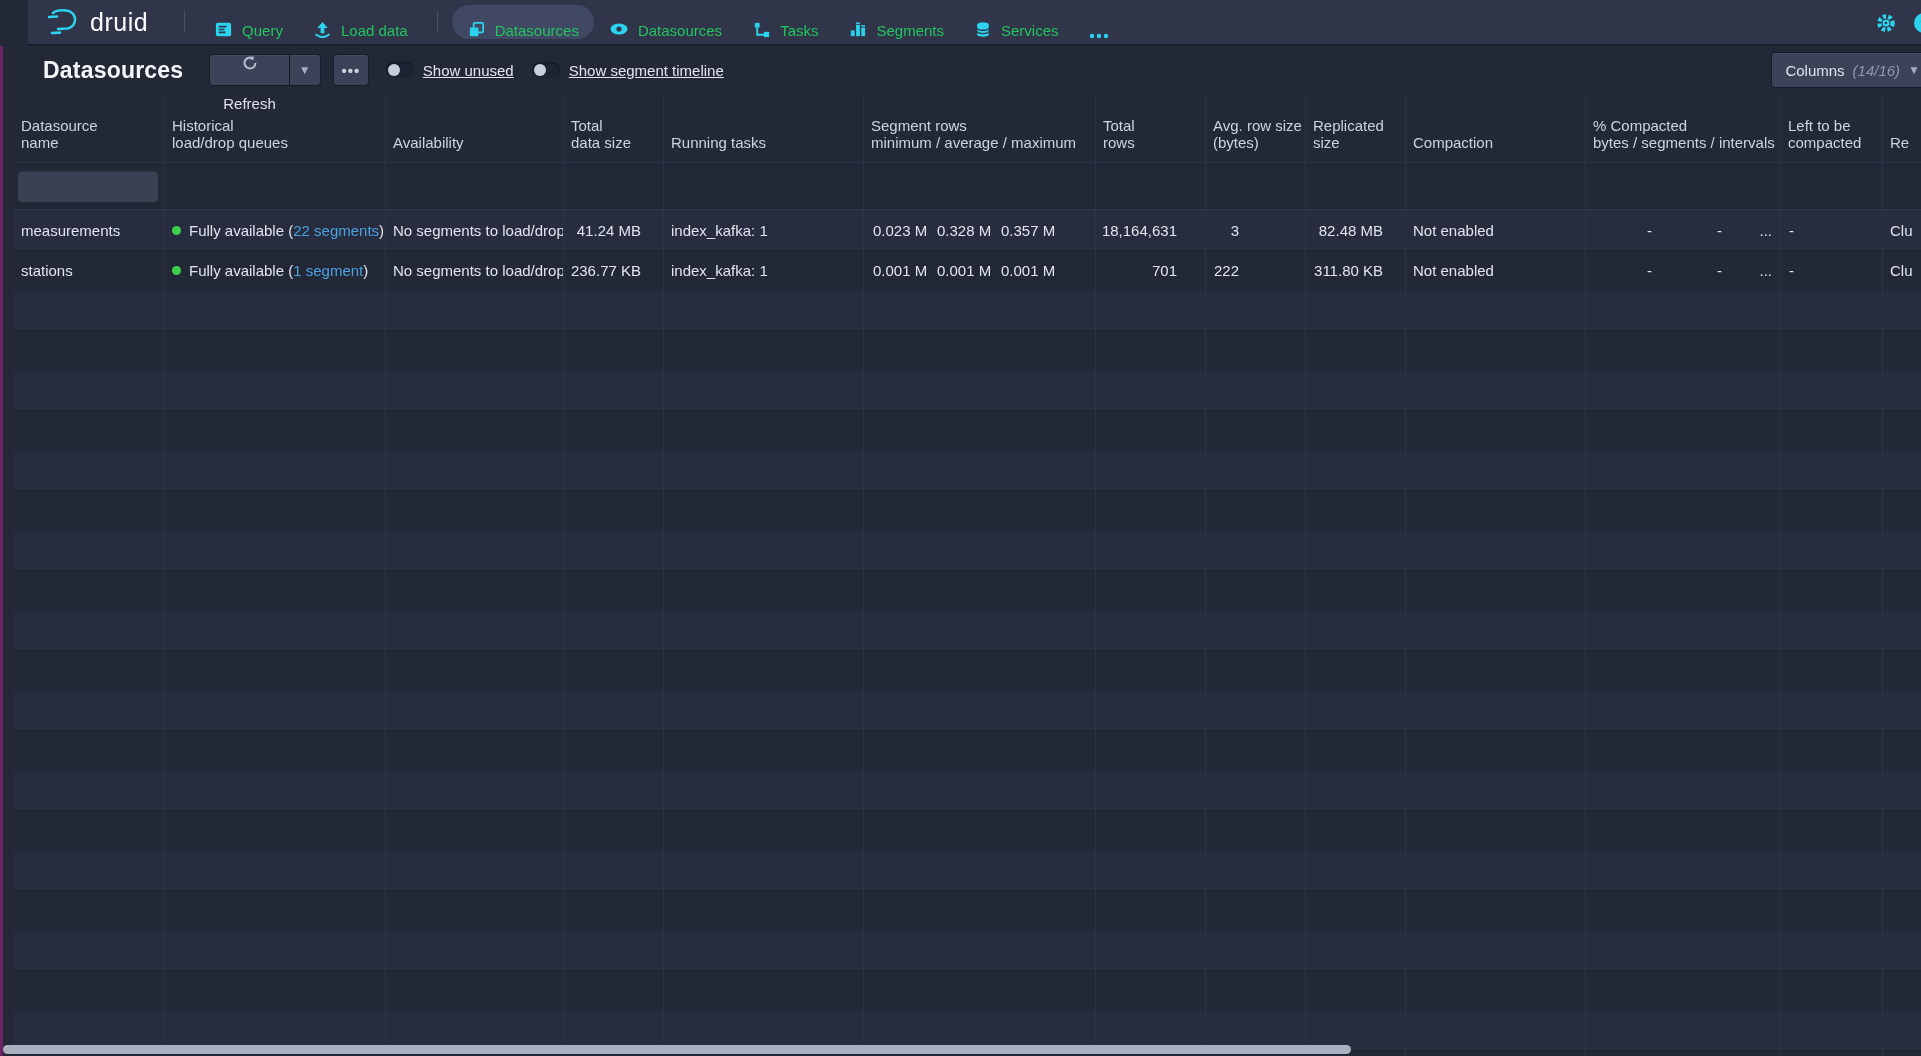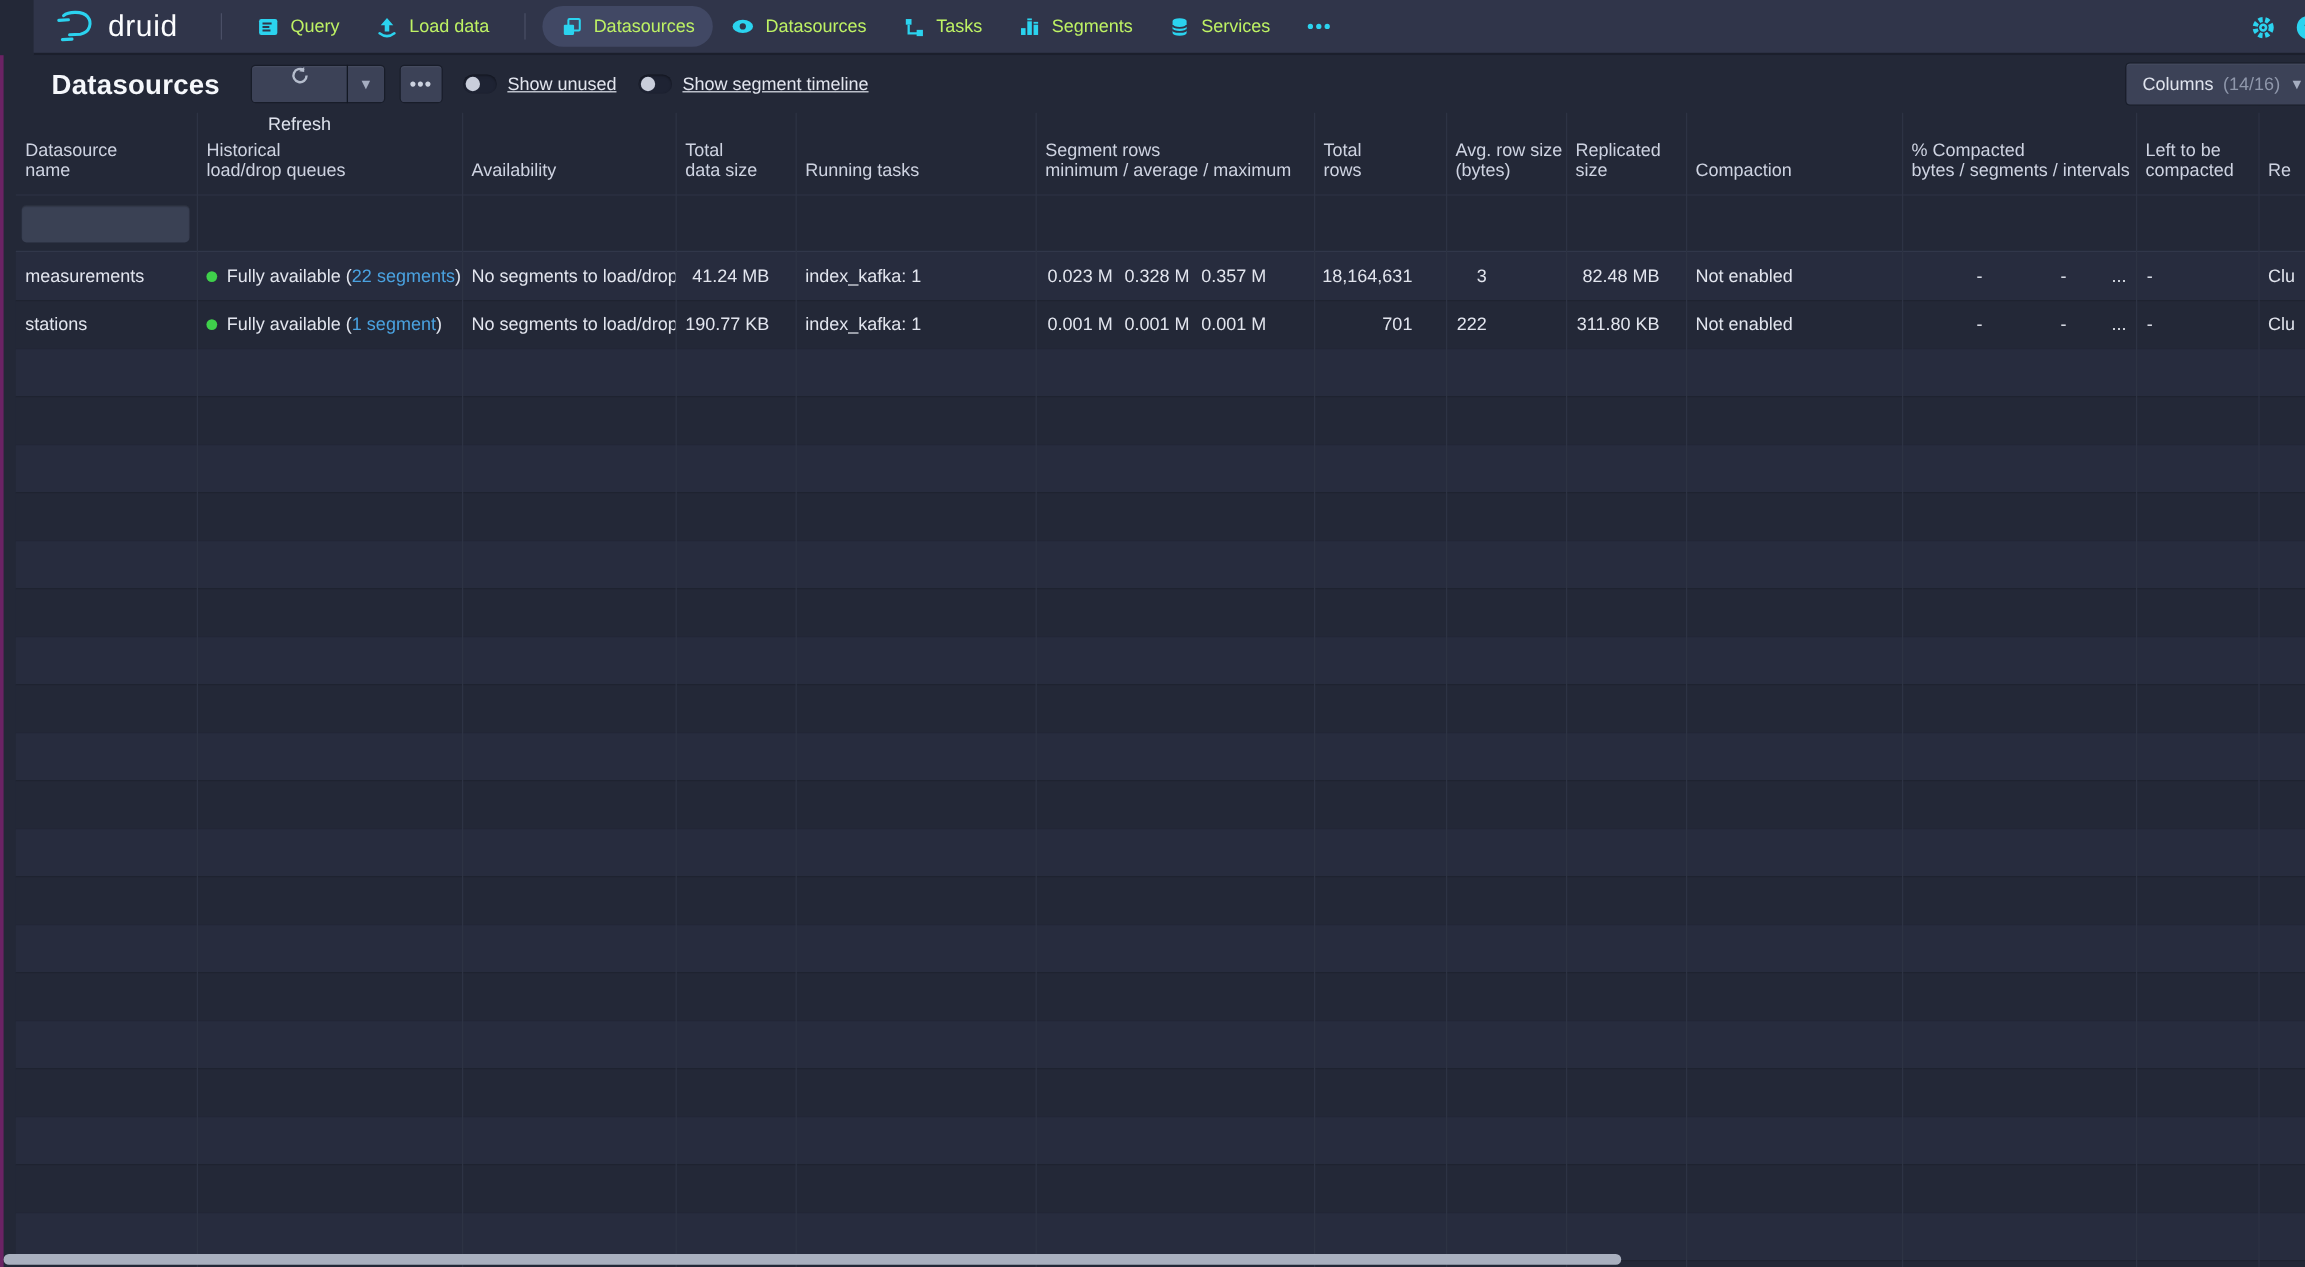--- a/index.html
+++ b/index.html
@@ -6,43 +6,43 @@
   .canvas{position:relative;width:1921px;height:1056px;overflow:hidden;
     background:#232837;font-family:"Liberation Sans","DejaVu Sans",sans-serif;
     color:#e2e5ee;font-size:15px;padding-left:28px;-webkit-font-smoothing:antialiased;}
 
   
   .nav{position:relative;height:46px;background:#30354a;display:flex;align-items:center;
        padding-left:17px;box-sizing:border-box;border-bottom:2px solid #1b1f2c;z-index:10;}
   .brand{display:flex;align-items:center;gap:9px;margin-right:22px;}
   .brand-text{font-size:25px;font-weight:500;color:#fbfcfe;letter-spacing:.5px;}
   .nav-divider{width:1px;height:22px;background:#4a4f66;margin:0 14px;}
-  .nav-item{display:flex;align-items:center;gap:9px;padding:0 15px;height:34px;border-radius:17px;
-    color:#bef264;cursor:pointer;white-space:nowrap;}
+  .nav-item{display:flex;align-items:flex-end;gap:9px;padding:0 15px;height:34px;border-radius:17px;
+    color:#22c55e;cursor:pointer;white-space:nowrap;}
   .nav-item.active{background:#414864;}
   .nav-right{position:absolute;right:14px;top:0;height:46px;display:flex;align-items:center;gap:16px;}
   .icon{display:inline-flex;align-items:center;justify-content:center;}
 
   
   .page-header{position:relative;height:48px;display:flex;align-items:center;padding-left:15px;box-sizing:border-box;}
   .page-title{font-size:23px;font-weight:700;color:#f5f7fb;letter-spacing:.2px;margin-right:27px;}
   .btn{display:flex;align-items:center;background:#3c4257;color:#dfe3ed;height:30px;border-radius:3px;
        box-shadow:0 0 0 1px rgba(17,20,31,.55), inset 0 1px 0 rgba(255,255,255,.05);cursor:pointer;box-sizing:border-box;}
   .btn-group{display:flex;align-items:center;}
   .btn-refresh{padding:0 13px;gap:24px;border-radius:3px 0 0 3px;flex-direction:column;}
   .btn-caret{width:30px;justify-content:center;border-radius:0 3px 3px 0;margin-left:1px;}
   .caret{color:#a5adc0;font-size:12px;line-height:1;}
   .btn-more{width:34px;justify-content:center;margin-left:14px;letter-spacing:1px;color:#ccd2df;font-weight:700;}
   .switch-wrap{display:flex;align-items:center;gap:9px;margin-left:18px;}
   .switch{width:28px;height:16px;border-radius:8px;background:#1e2333;position:relative;
           box-shadow:inset 0 1px 2px rgba(0,0,0,.45);cursor:pointer;}
   .switch .knob{position:absolute;left:2px;top:2px;width:12px;height:12px;border-radius:50%;background:#c9cedb;}
   .switch-label{color:#e2e5ee;text-decoration:underline;}
   .btn-columns{position:absolute;right:16px;top:7px;height:34px;padding:0 13px;gap:8px;}
-  .muted{color:#8f97ab;}
+  .muted{color:#8f97ab;font-style:italic;}
 
   
   .table-wrap{position:absolute;left:13px;top:94px;width:1908px;height:962px;overflow:hidden;}
   .grid-row{display:grid;grid-template-columns:151px 221px 178px 100px 200px 232px 110px 100px 100px 180px 195px 102px minmax(0,1fr);
             width:1908px;box-sizing:border-box;}
   .thead{height:68px;color:#ced3e1;}
   .th{display:flex;flex-direction:column;justify-content:flex-end;padding:0 8px 11px 8px;line-height:17px;overflow:hidden;white-space:nowrap;}
   .filter-row{height:48px;border-top:1px solid #2e3344;border-bottom:1px solid #31374a;}
   .filter-cell{display:flex;align-items:center;}
   .filter-input{margin-left:5px;width:140px;height:31px;background:#3a4154;border:none;border-radius:4px;
@@ -344,21 +344,21 @@
 
       <div class="grid-row">
         <div class="cell">stations</div>
         <div class="cell">
           <span class="dot"></span>
           <span>Fully available (</span>
             <a class="link">1 segment</a>
             <span>)</span>
         </div>
         <div class="cell">No segments to load/drop</div>
-        <div class="cell right c4v">190.77 KB</div>
+        <div class="cell right c4v">236.77 KB</div>
         <div class="cell">index_kafka: 1</div>
         <div class="cell c6v">
             <span>0.001 M</span>
             <span>0.001 M</span>
             <span>0.001 M</span>
           </div>
         <div class="cell right c7v">701</div>
         <div class="cell right c8v">222</div>
         <div class="cell right c9v">311.80 KB</div>
         <div class="cell">Not enabled</div>

